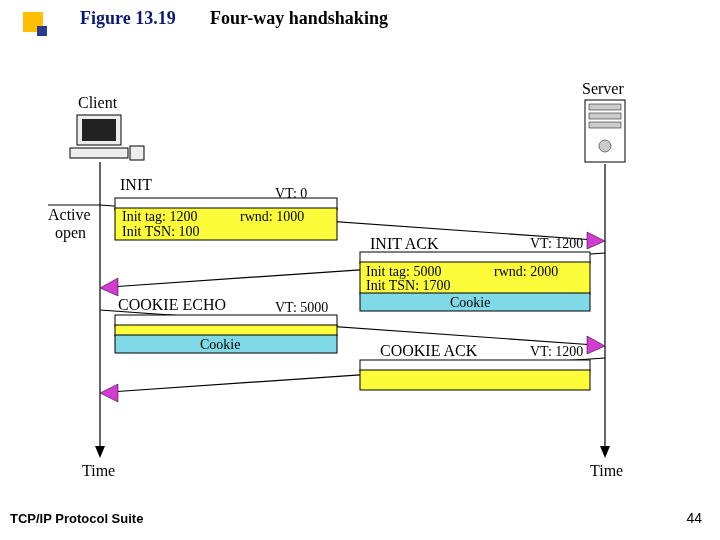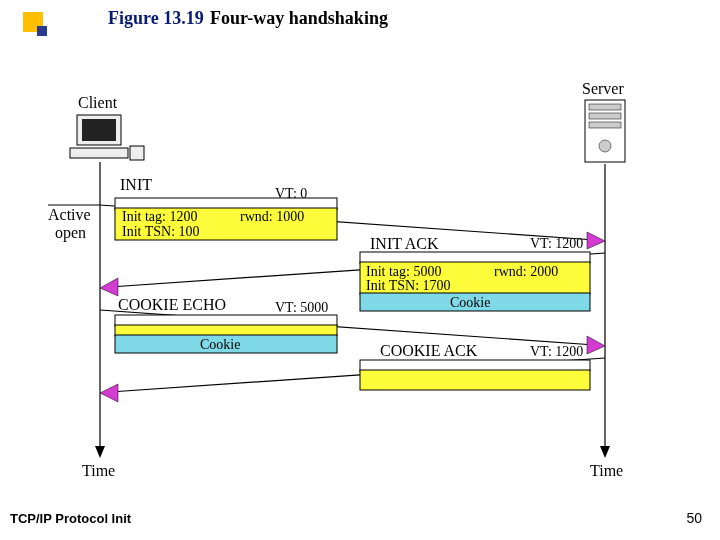--- a/index.html
+++ b/index.html
@@ -18,21 +18,21 @@
   .arrowhead{fill:#d33bd3;stroke:#000;stroke-width:0.5}
   .line{stroke:#000;stroke-width:1.2;fill:none}
 </style>
 </head>
 <body>
 
 <div class="bullet" style="left:23px;top:12px">
   <div class="big"></div>
     <div class="sm"></div>
 </div>
-<div class="title" style="left:108px;top:8px;color:#081a73">Figure 13.19</div>
+<div class="title" style="left:80px;top:8px;color:#081a73">Figure 13.19</div>
 <div class="title" style="left:210px;top:8px;">Four-way handshaking</div>
 
 <svg width="720" height="470" style="left:0;top:60px">
 
   <g>
     <rect x="77" y="55" width="44" height="30" fill="#eee" stroke="#000"></rect>
     <rect x="82" y="59" width="34" height="22" fill="#222"></rect>
     <rect x="70" y="88" width="58" height="10" fill="#eee" stroke="#000"></rect>
     <rect x="130" y="86" width="14" height="14" fill="#eee" stroke="#000"></rect>
   </g>
@@ -92,14 +92,14 @@
   <text class="lbl small" x="200" y="289">Cookie</text>
 
   <line class="line" x1="605" y1="298" x2="110" y2="332"></line>
   <polygon class="arrowhead" points="100,333 118,324 118,342"></polygon>
   <text class="lbl" x="380" y="296">COOKIE ACK</text>
   <text class="lbl small" x="530" y="296">VT: 1200</text>
   <rect class="wbox" x="360" y="300" width="230" height="11"></rect>
   <rect class="ybox" x="360" y="310" width="230" height="20"></rect>
 </svg>
 
-<div class="footer" style="left:10px">TCP/IP Protocol Init</div>
-<div class="pagenum">50</div>
+<div class="footer" style="left:10px">TCP/IP Protocol Suite</div>
+<div class="pagenum">44</div>
 
 </body></html>

